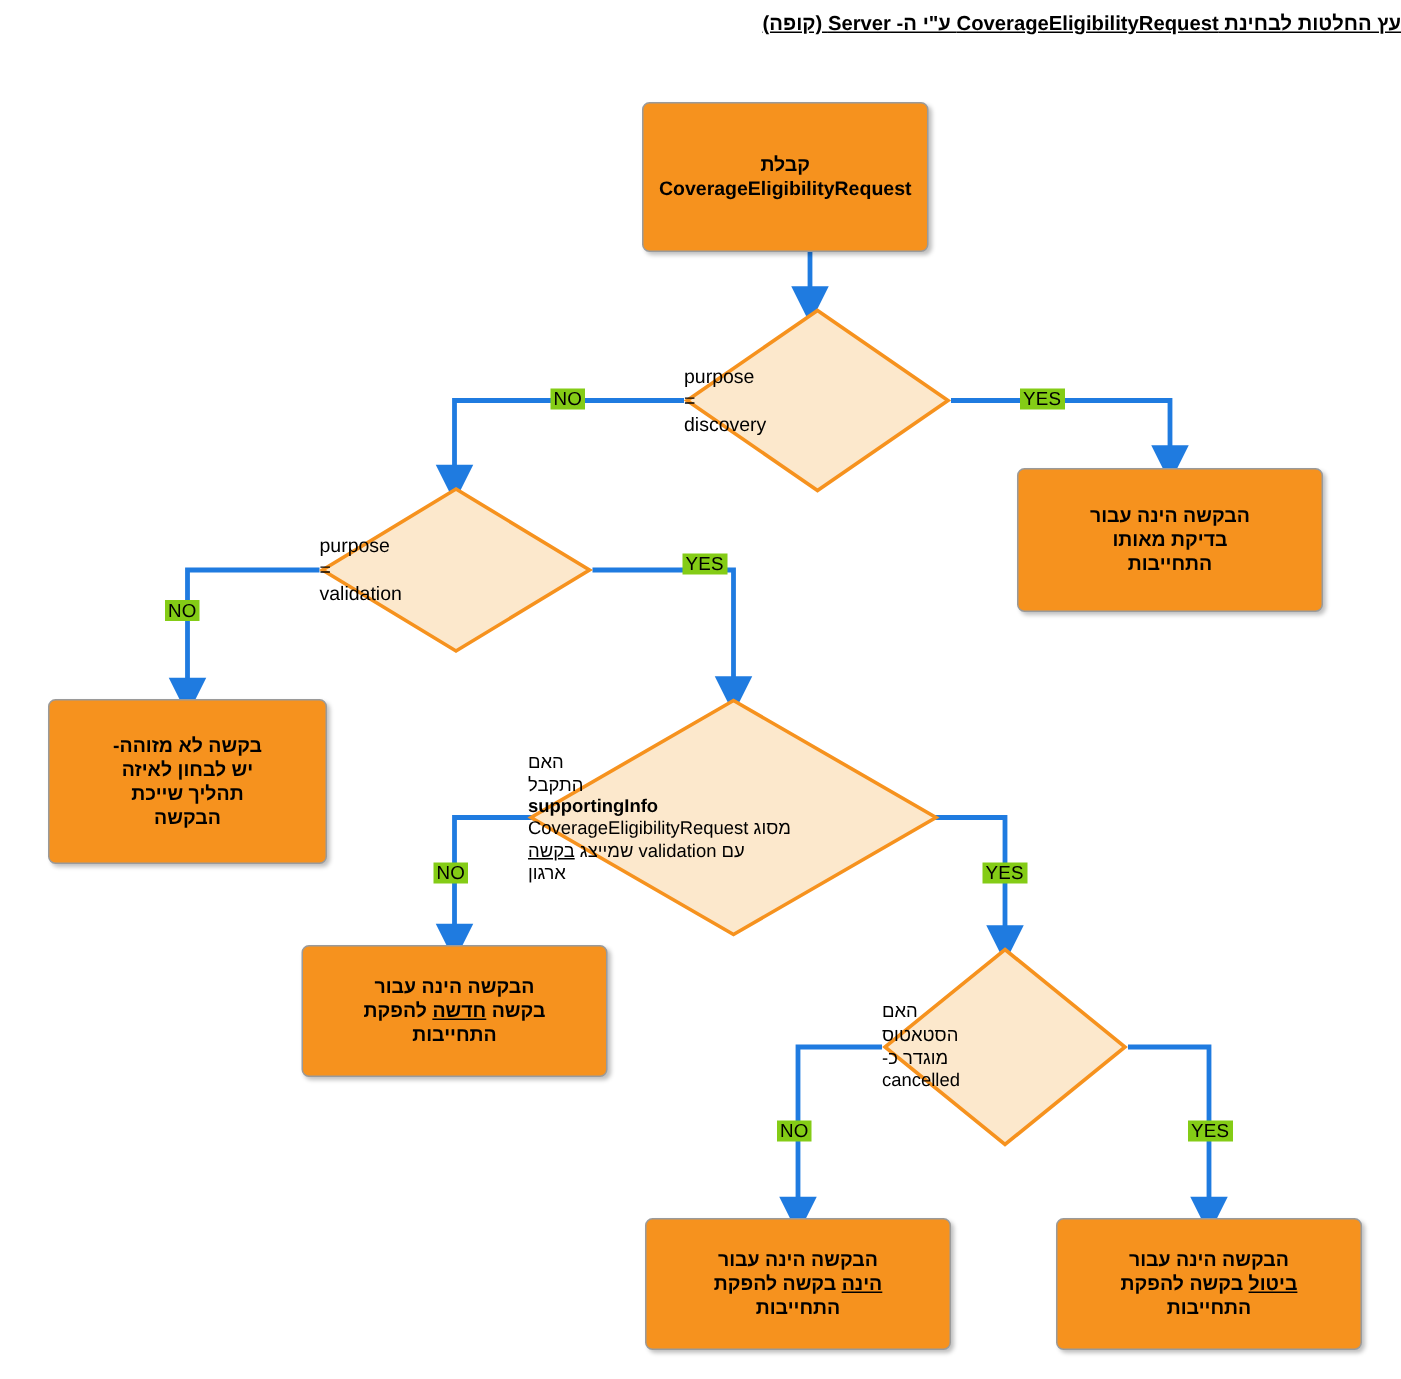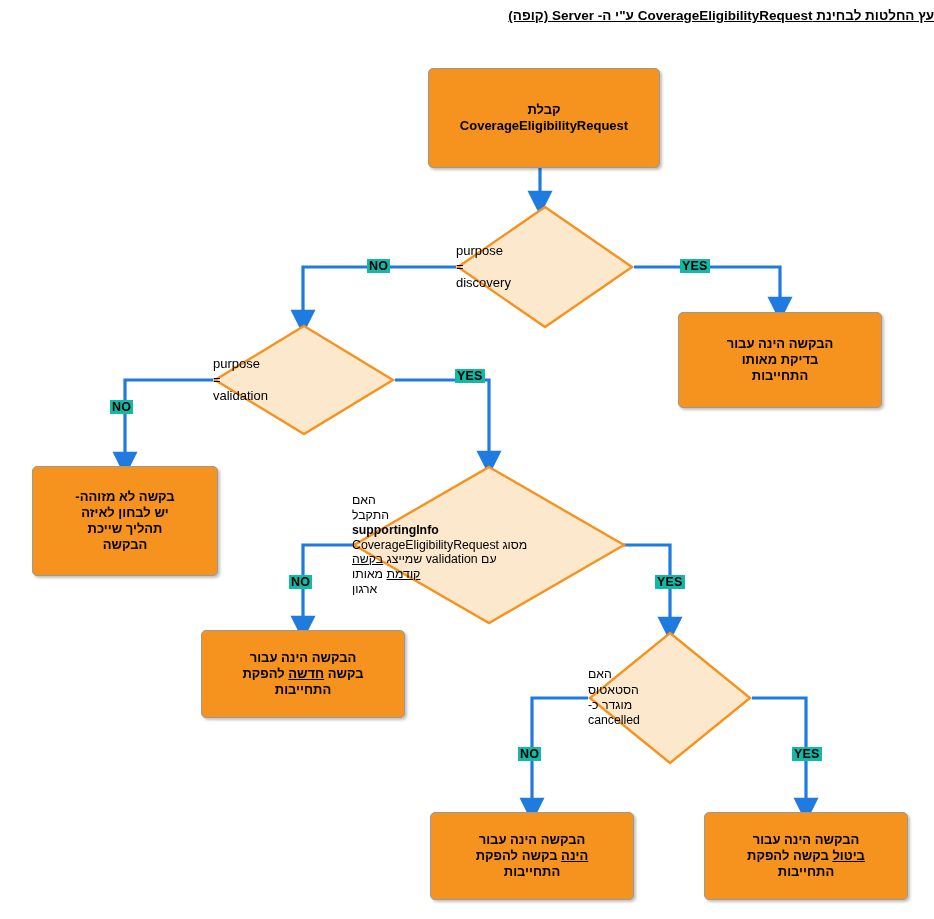--- a/index.html
+++ b/index.html
@@ -95,23 +95,23 @@
     line-height: 1.25;
     pointer-events: none;
   }
   .decision .dtext .inner { width: 108%; }
   .ltr { direction: ltr; unicode-bidi: plaintext; }
 
   
   .edge-label {
     position: absolute;
     font-size: 12.5px;
-    font-weight: bold;
+    font-weight: normal;
     color: #000;
-    background: #14b8a6;
+    background: #84cc16;
     padding: 0 2px;
     white-space: nowrap;
     letter-spacing: 0.2px;
   }
 </style>
 </head>
 <body>
 
 <div id="flow-root">
 
@@ -138,21 +138,21 @@
       <path d="M389,545 L303,545 L303,628"></path>
 
       <path d="M589,545 L670,545 L670,629"></path>
 
       <path d="M588,698 L532,698 L532,810"></path>
 
       <path d="M752,698 L806,698 L806,810"></path>
     </g>
   </svg>
 
-  <div class="node proc" style="left:428px; top:68px; width:232px; height:100px;">
+  <div class="node proc" style="left:428px; top:68px; width:191px; height:100px;">
     <div class="inner">
       <span class="strongline">קבלת</span>
       <span class="strongline ltr">CoverageEligibilityRequest</span>
     </div>
   </div>
 
   <div class="decision" style="left:456px; top:205px; width:178px; height:124px;">
     <svg width="178" height="124" viewBox="0 0 178 124">
       <polygon points="89,2 176,62 89,122 2,62" fill="#FCE8CC" stroke="#F6921E" stroke-width="2.4"></polygon>
     </svg>
@@ -199,21 +199,20 @@
     <svg width="274" height="160" viewBox="0 0 274 160">
       <polygon points="137,2 272,80 137,158 2,80" fill="#FCE8CC" stroke="#F6921E" stroke-width="2.4"></polygon>
     </svg>
     <div class="dtext" style="font-size:12.3px; line-height:1.2;">
       <div class="inner" style="width:126%;">
         <span style="display:block">האם</span>
         <span style="display:block">התקבל</span>
         <span class="strongline ltr">supportingInfo</span>
         <span style="display:block">מסוג CoverageEligibilityRequest</span>
         <span style="display:block"><span>עם validation שמייצג </span><span class="ul">בקשה</span></span>
-        <span style="display:block"><span class="ul">קודמת</span><span> מאותו</span></span>
         <span style="display:block">ארגון</span>
       </div>
     </div>
   </div>
 
   <div class="node proc" style="left:201px; top:630px; width:204px; height:88px;">
     <div class="inner">
       <span class="lead">הבקשה הינה עבור</span>
       <span class="strongline"><span>בקשה </span><span class="ul">חדשה</span><span> להפקת</span></span>
       <span class="strongline">התחייבות</span>

